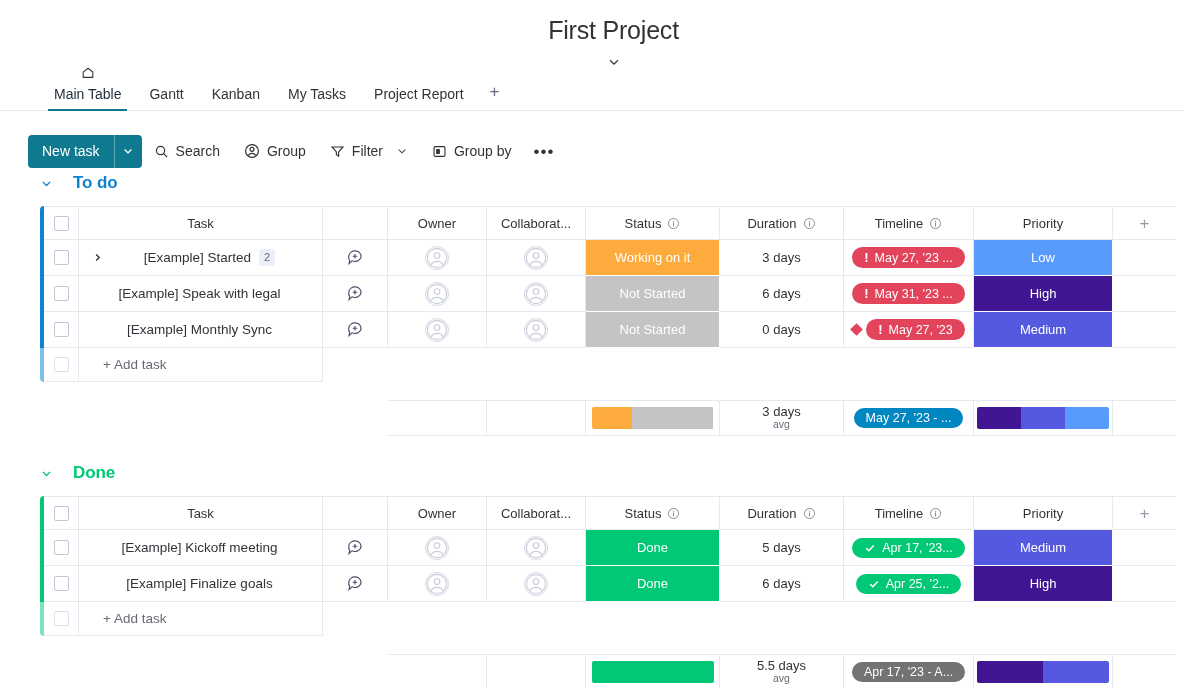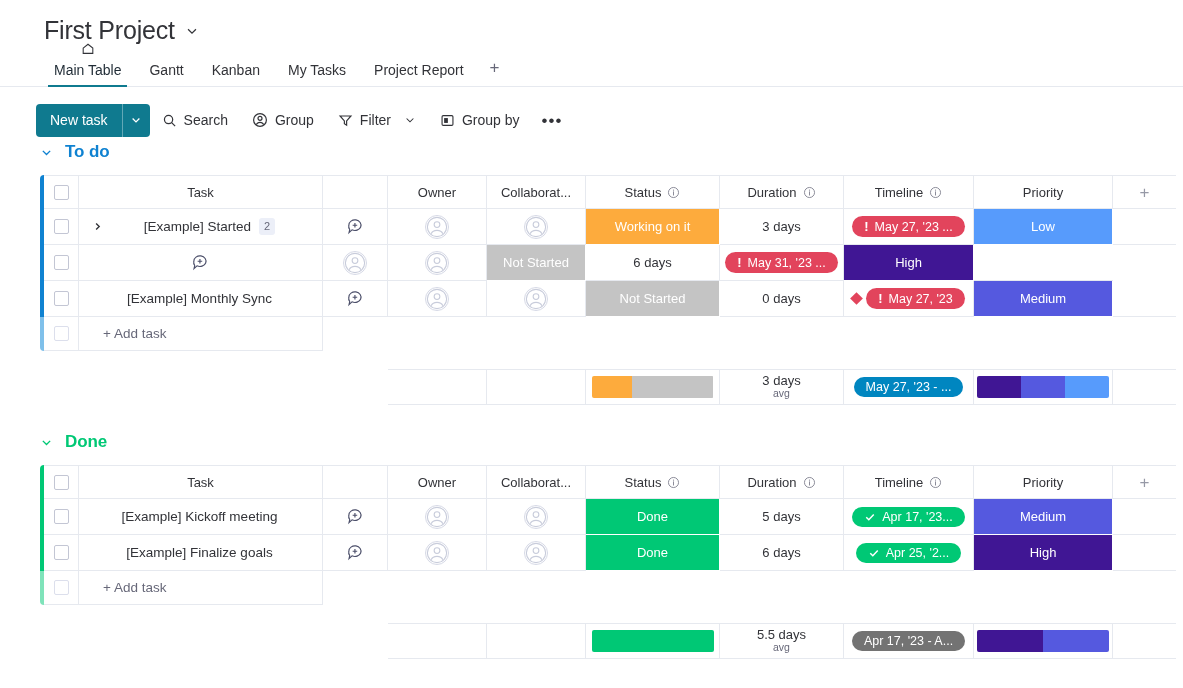--- a/index.html
+++ b/index.html
@@ -10,20 +10,21 @@
     font-family: "Liberation Sans", sans-serif;
     color: #323338;
     overflow: hidden;
   }
   .page { position: relative; width: 1183px; height: 688px; }
 
   
   .board-title-row {
     display: flex; align-items: center; gap: 10px;
     padding: 16px 0 0 44px;
+    flex-direction: column;
   }
   .board-title { font-size: 25px; font-weight: 400; color: #323338; letter-spacing: -0.2px; }
   .caret-down { width: 14px; height: 14px; color: #323338; display: block; }
 
   
   .tabbar {
     display: flex; align-items: flex-end;
     padding-left: 40px; margin-top: 10px;
     border-bottom: 1px solid #e6e9ef; height: 32px;
   }
@@ -36,21 +37,21 @@
   .tab.active::after {
     content: ""; position: absolute; left: 8px; right: 8px; bottom: -1px;
     height: 2px; background: #0f7a8f;
   }
   .tab-add { font-size: 17px; color: #676879; padding: 0 12px 8px 12px; cursor: pointer; }
   .home-icon { width: 14px; height: 14px; display: block; }
 
   
   .toolbar {
     display: flex; align-items: center; gap: 0;
-    padding-left: 36px; margin-top: 16px; height: 34px;
+    padding-left: 28px; margin-top: 23px; height: 34px;
   }
   .newtask {
     display: flex; align-items: stretch; height: 33px;
     background: #0f7a8f; border-radius: 4px; overflow: hidden;
     cursor: pointer; color: #fff;
   }
   .newtask-label {
     display: flex; align-items: center; padding: 0 14px;
     font-size: 14px; font-weight: 400;
   }
@@ -63,21 +64,21 @@
     font-size: 14px; color: #323338; padding: 0 12px; height: 30px;
     cursor: pointer; white-space: nowrap;
   }
   .tbtn:first-of-type { margin-left: 18px; }
   .tbtn svg { display: block; }
   .tb-dots { font-size: 17px; color: #323338; letter-spacing: 1px; padding: 0 10px; cursor: pointer; line-height: 1; }
 
   
   .group { padding-left: 40px; }
   .group-header {
-    display: flex; align-items: center; gap: 12px;
+    display: flex; align-items: center; gap: 20px;
     height: 30px; margin-bottom: 8px;
   }
   .group-chev { width: 13px; height: 13px; display: block; }
   .group-name { font-size: 17px; font-weight: 700; letter-spacing: -0.1px; }
 
   .tablewrap { position: relative; }
 
   
   .row {
     display: grid;
@@ -367,20 +368,25 @@
               </div>
             </div>
             <div class="cell prio-cell" style="background: rgb(87, 155, 252);">Low</div>
             <div class="cell nb-r"></div>
           </div>
           <div class="row trow">
             <div class="accent todo"></div>
             <div class="cell chk">
               <div class="checkbox"></div>
             </div>
+            <div class="cell taskcell">
+              <div class="task-label-wrap">
+                <span class="task-label">[Example] Speak with legal</span>
+              </div>
+            </div>
             <div class="cell">
               <svg class="bubble-icon" width="19" height="19" viewBox="0 0 20 20" fill="none" stroke="#4b4e69" stroke-width="1.2">
                 <path d="M3 8.6 a6.4 5.6 0 1 1 3.3 4.9 L3.2 16.4 L3.9 13.2 A5.6 5.6 0 0 1 3 8.6 Z"></path>
                 <path d="M9.4 6.3 V11.1 M7 8.7 H11.8"></path>
               </svg>
             </div>
             <div class="cell">
               <div class="avatar-circle">
                 <svg width="22" height="22" viewBox="0 0 24 24" fill="none" stroke="#c8ccdb" stroke-width="1.2">
                   <circle cx="12" cy="12" r="10.5"></circle>

